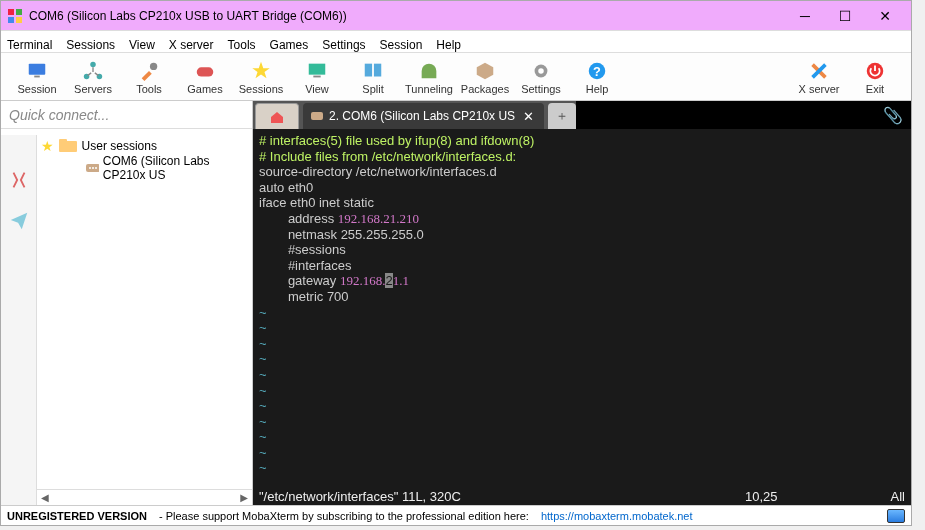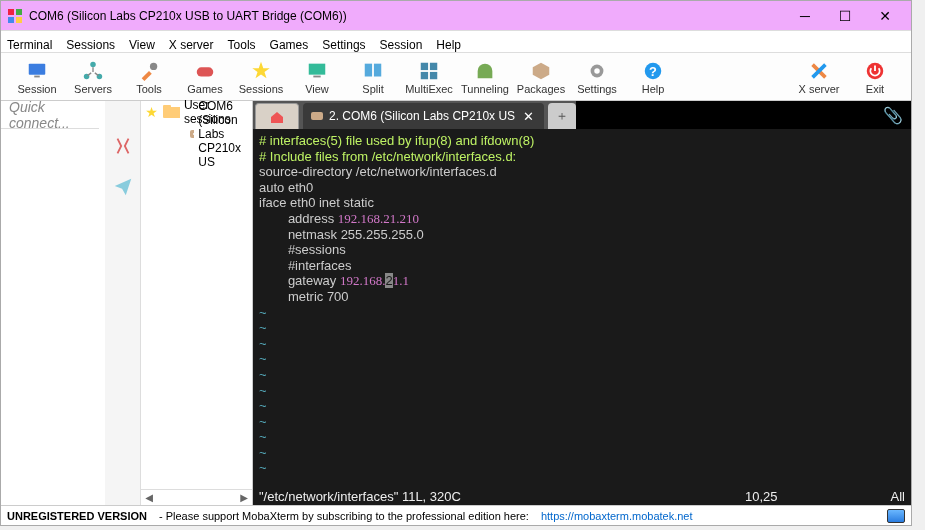--- a/index.html
+++ b/index.html
@@ -11,21 +11,21 @@
 .win-controls { display: flex; gap: 0; }
 .win-btn { width: 40px; height: 28px; display: flex; align-items: center; justify-content: center; font-size: 14px; cursor: pointer; }
 .menubar { height: 22px; display: flex; align-items: flex-end; padding: 0 6px; gap: 14px; font-size: 12px; border-bottom: 1px solid #ddd; }
 .menubar span { cursor: pointer; }
 .toolbar { height: 48px; display: flex; align-items: center; padding: 4px 8px 2px 8px; border-bottom: 1px solid #ccc; background: #fdfdfd; }
 .tool-btn { display: flex; flex-direction: column; align-items: center; justify-content: center; width: 56px; height: 44px; cursor: pointer; font-size: 11px; gap: 2px; }
 .tool-btn .icon { width: 22px; height: 22px; display: flex; align-items: center; justify-content: center; }
 .tool-btn .lbl { color: #333; line-height: 1; }
 .tool-spacer { flex: 1; }
 .main { flex: 1; display: flex; min-height: 0; }
-.sidebar { width: 252px; display: flex; flex-direction: row; border-right: 1px solid #ccc; gap: 6px; }
+.sidebar { width: 252px; display: flex; flex-direction: column; border-right: 1px solid #ccc; gap: 6px; }
 .quick { height: 28px; display: flex; align-items: center; padding: 0 8px; color: #888; font-size: 14px; font-style: italic; border-bottom: 1px solid #ddd; }
 .tree { flex: 1; display: flex; }
 .vtabs { width: 36px; background: #f5f5f5; border-right: 1px solid #ddd; display: flex; flex-direction: column; align-items: center; padding-top: 34px; gap: 18px; }
 .vtabs .vt { width: 22px; height: 22px; cursor: pointer; }
 .tree-inner { flex: 1; display: flex; flex-direction: column; }
 .tree-row { display: flex; align-items: center; font-size: 12px; height: 22px; padding-left: 4px; gap: 4px; cursor: pointer; }
 .tree-row.session { padding-left: 48px; justify-content: center; }
 .star { color: #fdd835; font-size: 14px; }
 .scrollbar-h { height: 16px; border-top: 1px solid #ddd; display: flex; align-items: center; justify-content: space-between; padding: 0 4px; color: #666; font-size: 10px; }
 .content { flex: 1; display: flex; flex-direction: column; background: #000; min-width: 0; }
@@ -138,31 +138,20 @@
         <span class="lbl">View</span>
       </div>
     <div class="tool-btn">
         <span class="icon">
           <svg viewBox="0 0 24 24" width="22" height="22">
             <rect x="3" y="4" width="8" height="14" fill="#5ad"></rect>
             <rect x="13" y="4" width="8" height="14" fill="#5ad"></rect>
           </svg>
         </span>
         <span class="lbl">Split</span>
-      </div>
-    <div class="tool-btn">
-        <span class="icon">
-          <svg viewBox="0 0 24 24" width="22" height="22">
-            <rect x="3" y="3" width="8" height="8" fill="#48a"></rect>
-            <rect x="13" y="3" width="8" height="8" fill="#48a"></rect>
-            <rect x="3" y="13" width="8" height="8" fill="#48a"></rect>
-            <rect x="13" y="13" width="8" height="8" fill="#48a"></rect>
-          </svg>
-        </span>
-        <span class="lbl">MultiExec</span>
       </div>
     <div class="tool-btn">
         <span class="icon">
           <svg viewBox="0 0 24 24" width="22" height="22">
             <path d="M4 12a8 8 0 0116 0v8H4z" fill="#7a5"></path>
           </svg>
         </span>
         <span class="lbl">Tunneling</span>
       </div>
     <div class="tool-btn">

